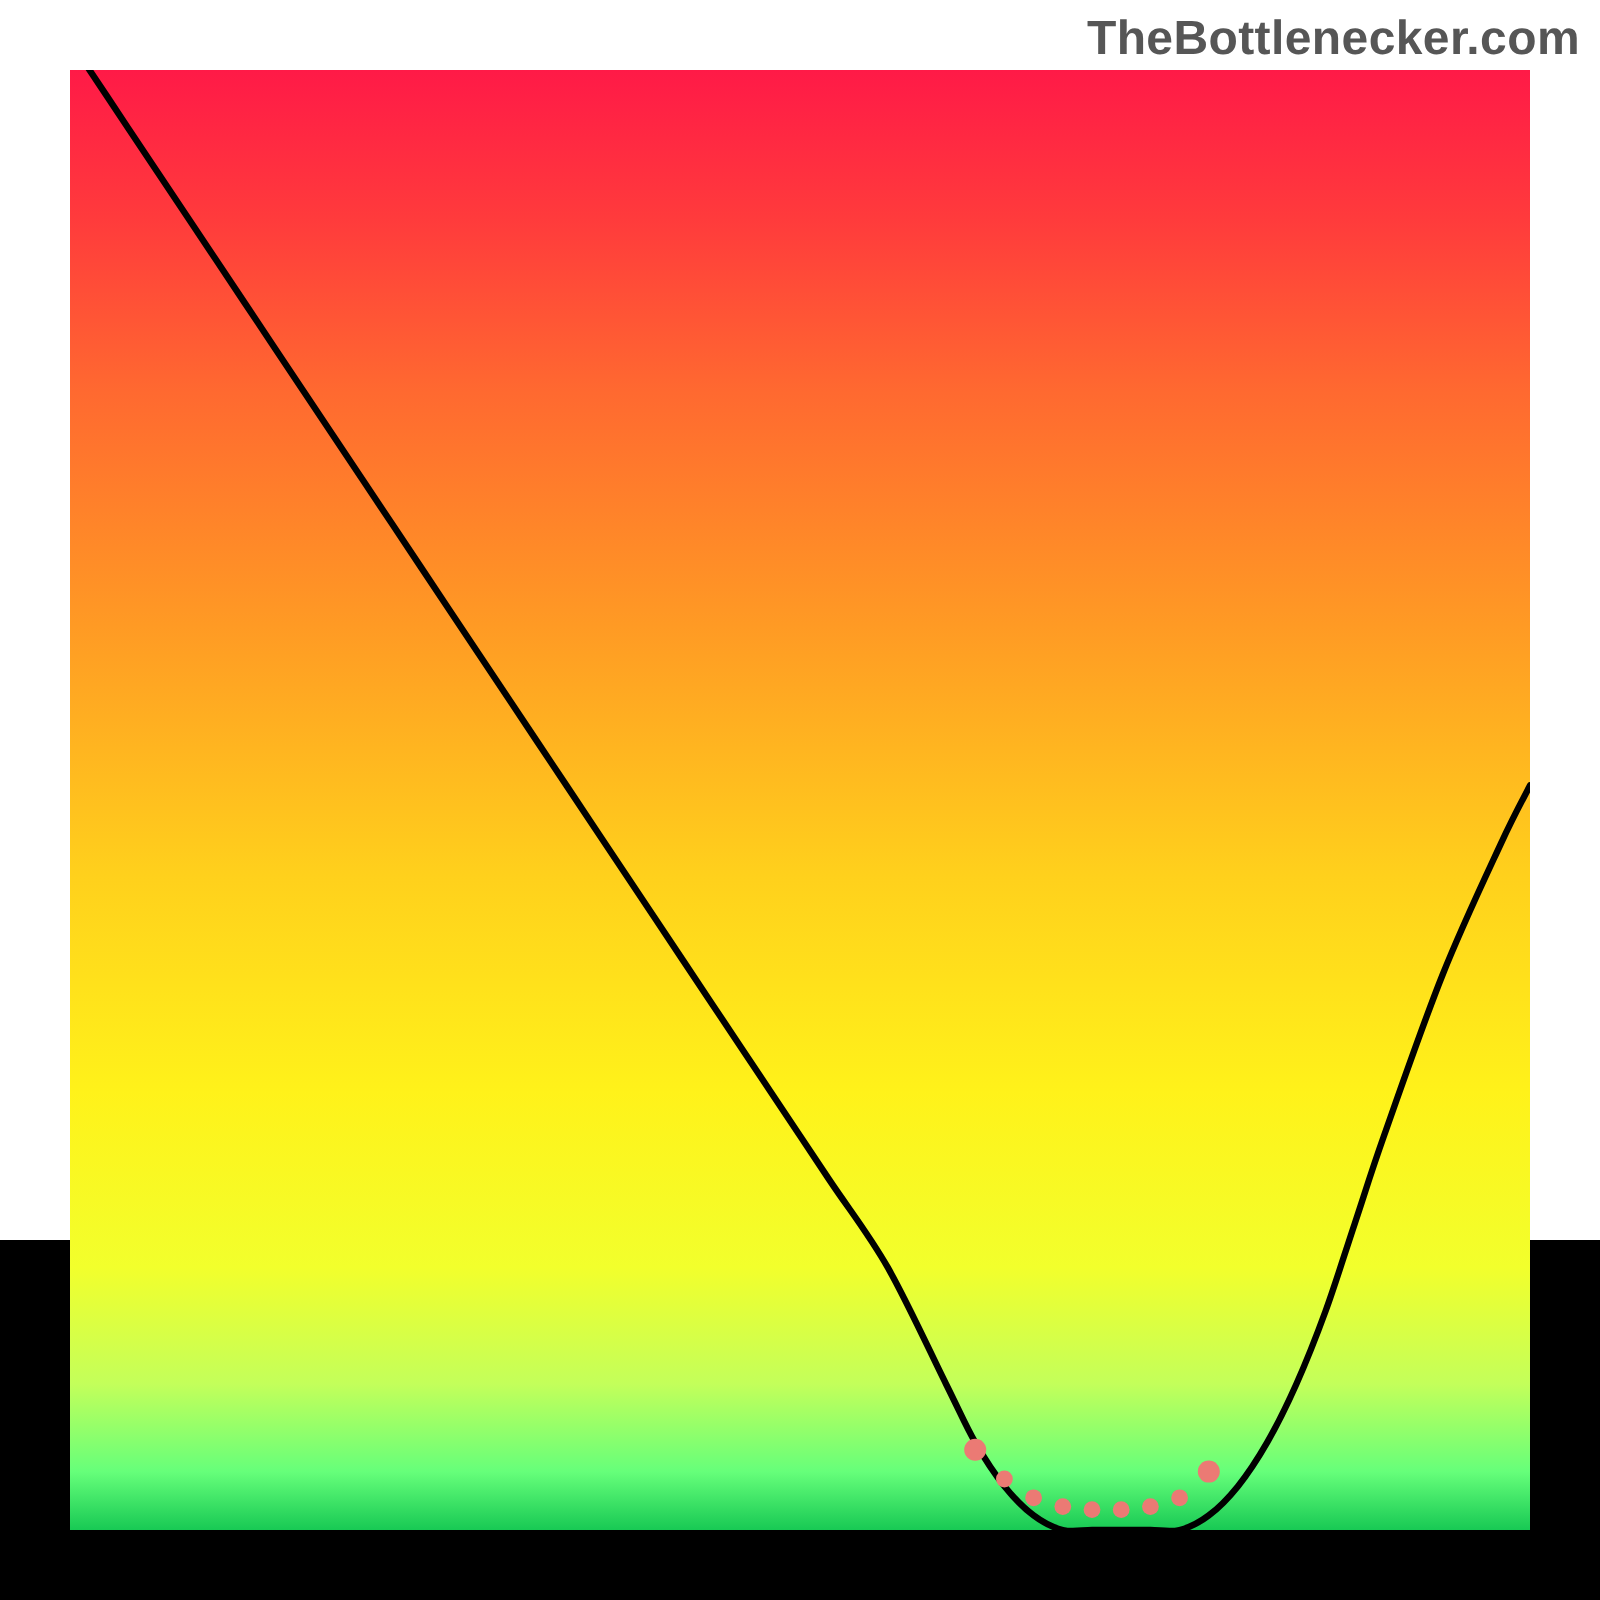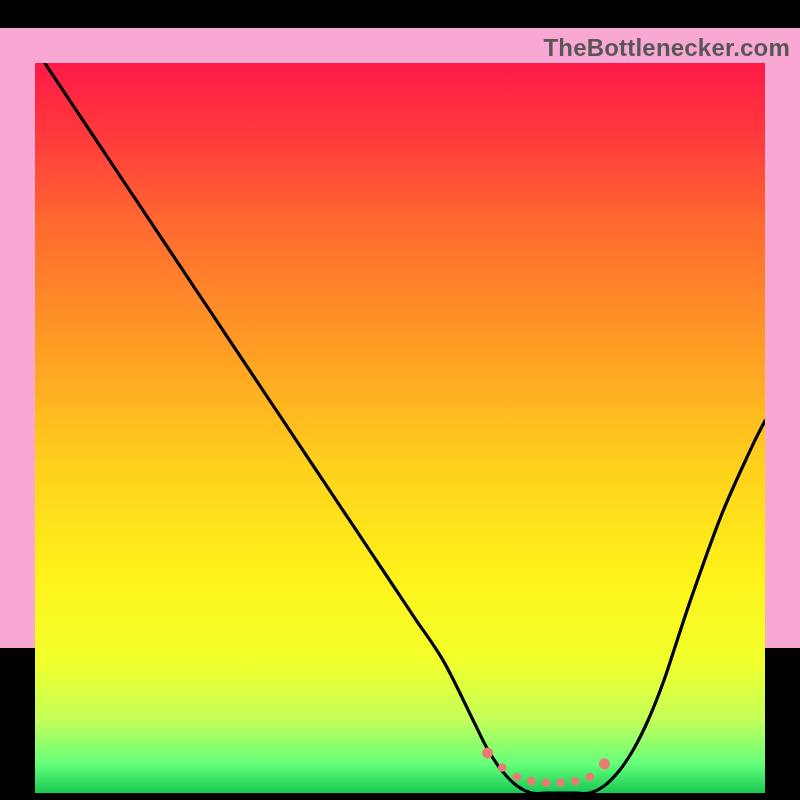--- a/index.html
+++ b/index.html
@@ -1,17 +1,17 @@
 <!DOCTYPE html>
 <html><head>
 <meta charset="utf-8">
 <style>
   * { margin: 0; padding: 0; box-sizing: border-box; }
   html, body { width: 800px; height: 800px; overflow: hidden; background: #000; }
-  .frame { position: relative; width: 800px; height: 620px; background: #f9a8d4; margin-top: 28px; }
+  .frame { position: relative; width: 800px; height: 620px; background: #ffffff; }
   .watermark {
     position: absolute;
     top: 6px;
     right: 10px;
     font-family: Arial, Helvetica, sans-serif;
     font-size: 24px;
     font-weight: bold;
     color: #565656;
     letter-spacing: 0.2px;
   }

